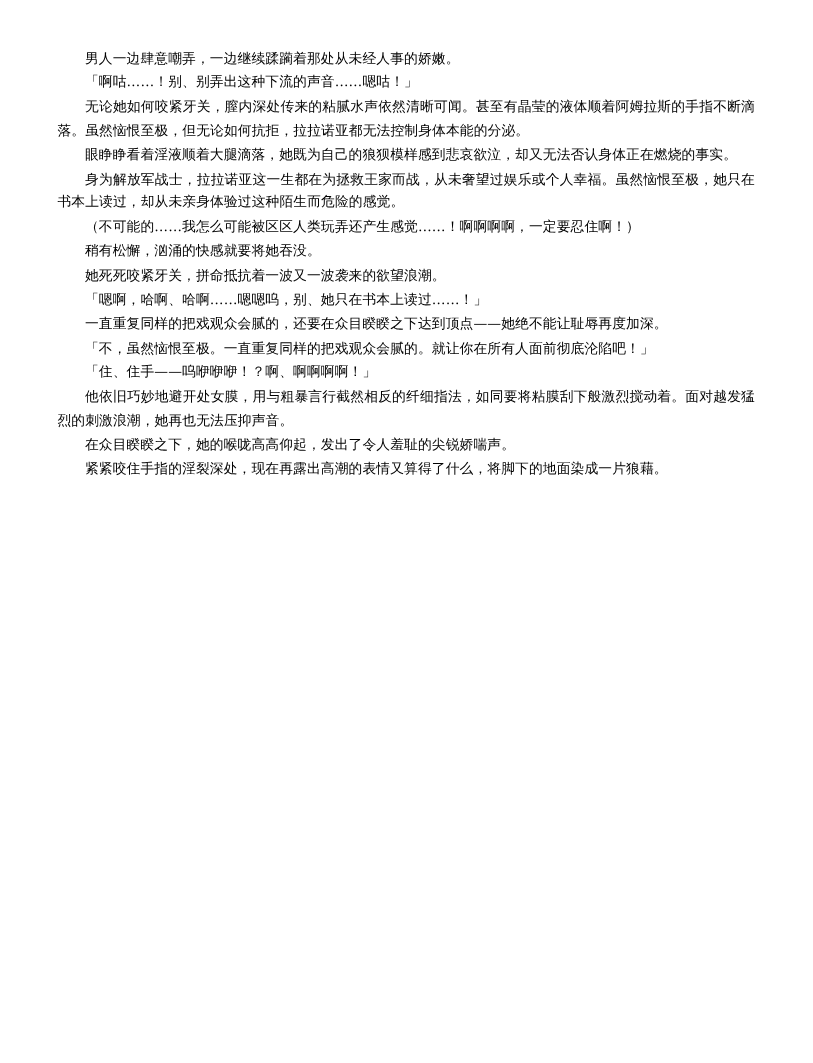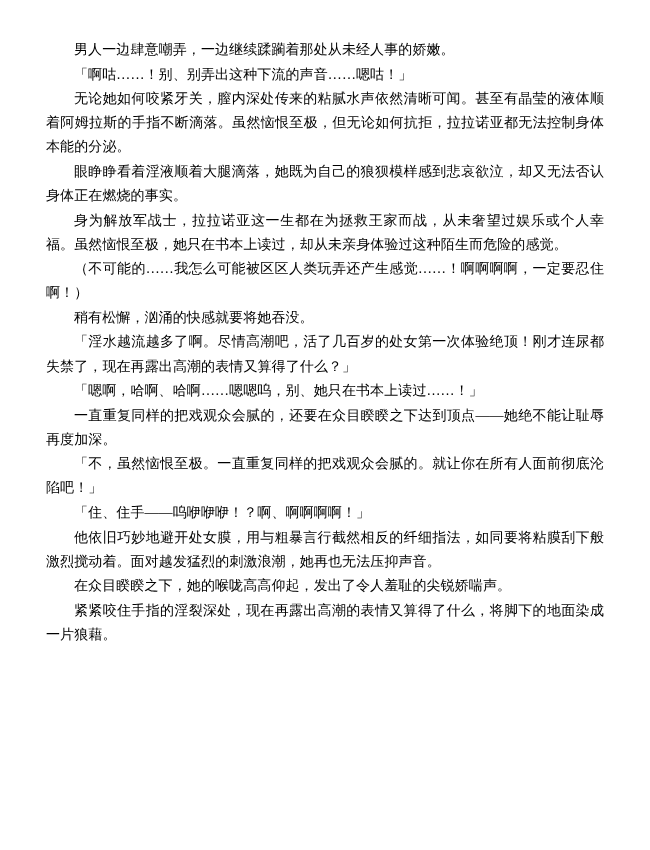--- a/index.html
+++ b/index.html
@@ -15,26 +15,25 @@
     overflow: hidden;
   }
   .page {
     box-sizing: border-box;
     width: 650px;
     height: 850px;
     padding: 38px 46px 20px 46px;
     background: #ffffff;
   }
   .body-text {
-    font-size: 14px;
+    font-size: 11px;
     line-height: 1.72;
     text-align: justify;
     text-justify: inter-ideograph;
     letter-spacing: 0.1px;
-    font-family: Liberation Serif, serif;
   }
   .para {
     margin: 0 0 0.5px 0;
     text-indent: 2em;
   }
   .para.quote {
     text-indent: 2em;
   }
 </style>
 </head>
@@ -42,21 +41,21 @@
 
 <div class="page">
   <div class="body-text">
     <p class="para">男人一边肆意嘲弄，一边继续蹂躏着那处从未经人事的娇嫩。</p>
     <p class="para quote">「啊咕……！别、别弄出这种下流的声音……嗯咕！」</p>
     <p class="para">无论她如何咬紧牙关，膣内深处传来的粘腻水声依然清晰可闻。甚至有晶莹的液体顺着阿姆拉斯的手指不断滴落。虽然恼恨至极，但无论如何抗拒，拉拉诺亚都无法控制身体本能的分泌。</p>
     <p class="para">眼睁睁看着淫液顺着大腿滴落，她既为自己的狼狈模样感到悲哀欲泣，却又无法否认身体正在燃烧的事实。</p>
     <p class="para">身为解放军战士，拉拉诺亚这一生都在为拯救王家而战，从未奢望过娱乐或个人幸福。虽然恼恨至极，她只在书本上读过，却从未亲身体验过这种陌生而危险的感觉。</p>
     <p class="para">（不可能的……我怎么可能被区区人类玩弄还产生感觉……！啊啊啊啊，一定要忍住啊！）</p>
     <p class="para">稍有松懈，汹涌的快感就要将她吞没。</p>
-    <p class="para quote">「淫水越流越多了啊。尽情高潮吧，活了几百岁的处女第一次体验绝顶！刚才连尿都失禁了，现在再露出高潮的表情又算得了什么？」</p>
+    <p class="para">她死死咬紧牙关，拼命抵抗着一波又一波袭来的欲望浪潮。</p>
     <p class="para quote">「嗯啊，哈啊、哈啊……嗯嗯呜，别、她只在书本上读过……！」</p>
     <p class="para">一直重复同样的把戏观众会腻的，还要在众目睽睽之下达到顶点——她绝不能让耻辱再度加深。</p>
     <p class="para quote">「不，虽然恼恨至极。一直重复同样的把戏观众会腻的。就让你在所有人面前彻底沦陷吧！」</p>
     <p class="para quote">「住、住手——呜咿咿咿！？啊、啊啊啊啊！」</p>
     <p class="para">他依旧巧妙地避开处女膜，用与粗暴言行截然相反的纤细指法，如同要将粘膜刮下般激烈搅动着。面对越发猛烈的刺激浪潮，她再也无法压抑声音。</p>
     <p class="para">在众目睽睽之下，她的喉咙高高仰起，发出了令人羞耻的尖锐娇喘声。</p>
     <p class="para">紧紧咬住手指的淫裂深处，现在再露出高潮的表情又算得了什么，将脚下的地面染成一片狼藉。</p>
   </div>
 </div>
 

